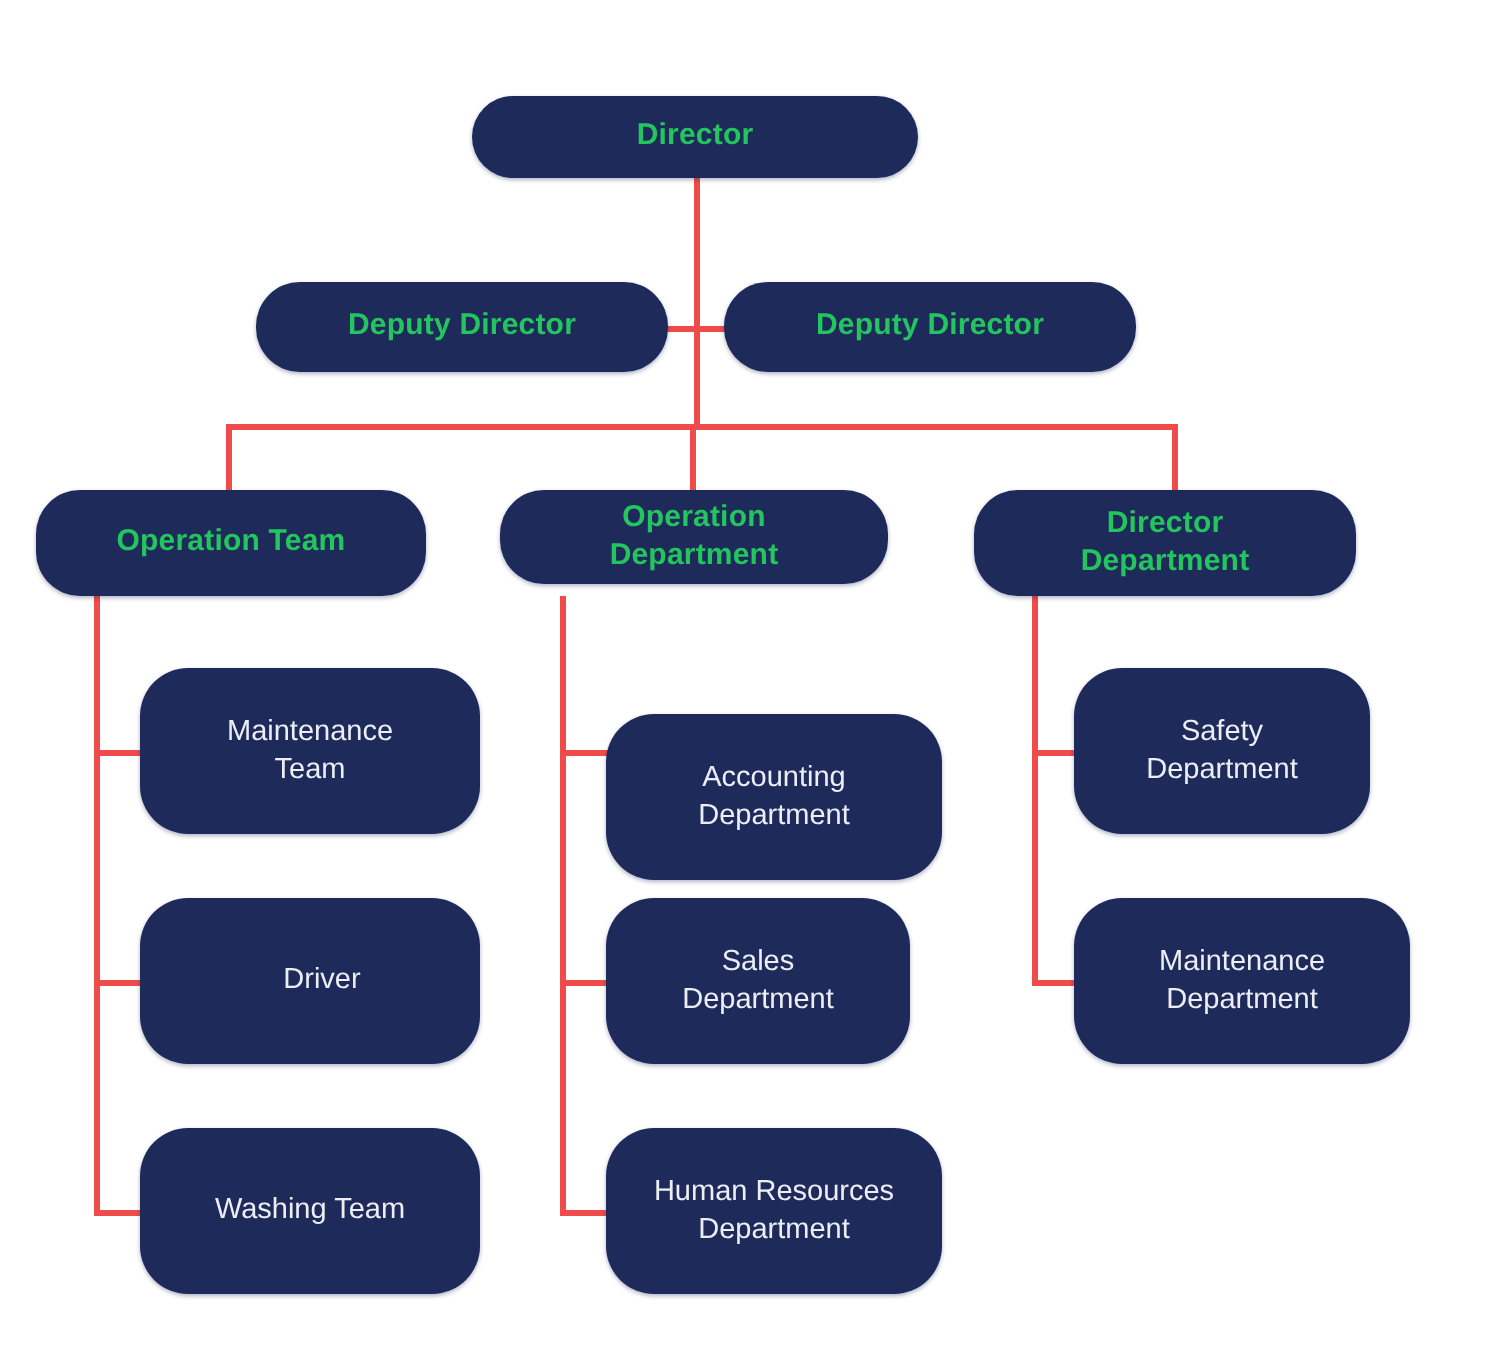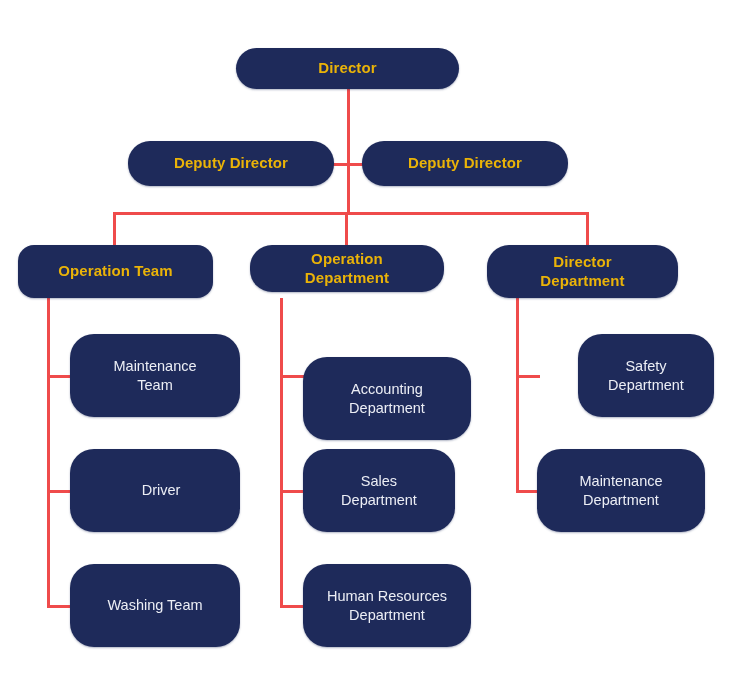--- a/index.html
+++ b/index.html
@@ -25,21 +25,21 @@
     position: absolute;
     background: #ef4b4b;
   }
   .line.v { width: 3px; }
   .line.h { height: 3px; }
 
   
   .node {
     position: absolute;
     background: #1e2a5a;
-    color: #eab308;
+    color: #22c55e;
     display: flex;
     align-items: center;
     justify-content: center;
     text-align: center;
     box-sizing: border-box;
     line-height: 1.25;
     z-index: 2;
     box-shadow: 0 1px 2px rgba(30,42,90,0.35);
   }
 
@@ -95,21 +95,21 @@
   </div>
 
   <div class="node pill" style="left:128px; top:141px; width:206px; height:45px;">
     <span class="label">Deputy Director</span>
   </div>
 
   <div class="node pill" style="left:362px; top:141px; width:206px; height:45px;">
     <span class="label">Deputy Director</span>
   </div>
 
-  <div class="node pill" style="left:18px; top:245px; width:195px; height:53px;border-radius:16px;">
+  <div class="node pill" style="left:18px; top:245px; width:195px; height:53px;">
     <span class="label">Operation Team</span>
   </div>
 
   <div class="node pill" style="left:250px; top:245px; width:194px; height:47px;">
     <span class="label">
       <span>Operation</span><br>
       <span>Department</span>
     </span>
   </div>
 
@@ -149,21 +149,21 @@
     </span>
   </div>
 
   <div class="node leaf" style="left:303px; top:564px; width:168px; height:83px;">
     <span class="label">
       <span>Human Resources</span><br>
       <span>Department</span>
     </span>
   </div>
 
-  <div class="node leaf" style="left:537px; top:334px; width:136px; height:83px;margin-left:41px;">
+  <div class="node leaf" style="left:537px; top:334px; width:148px; height:83px;">
     <span class="label">
       <span>Safety</span><br>
       <span>Department</span>
     </span>
   </div>
 
   <div class="node leaf" style="left:537px; top:449px; width:168px; height:83px;">
     <span class="label">
       <span>Maintenance</span><br>
       <span>Department</span>

